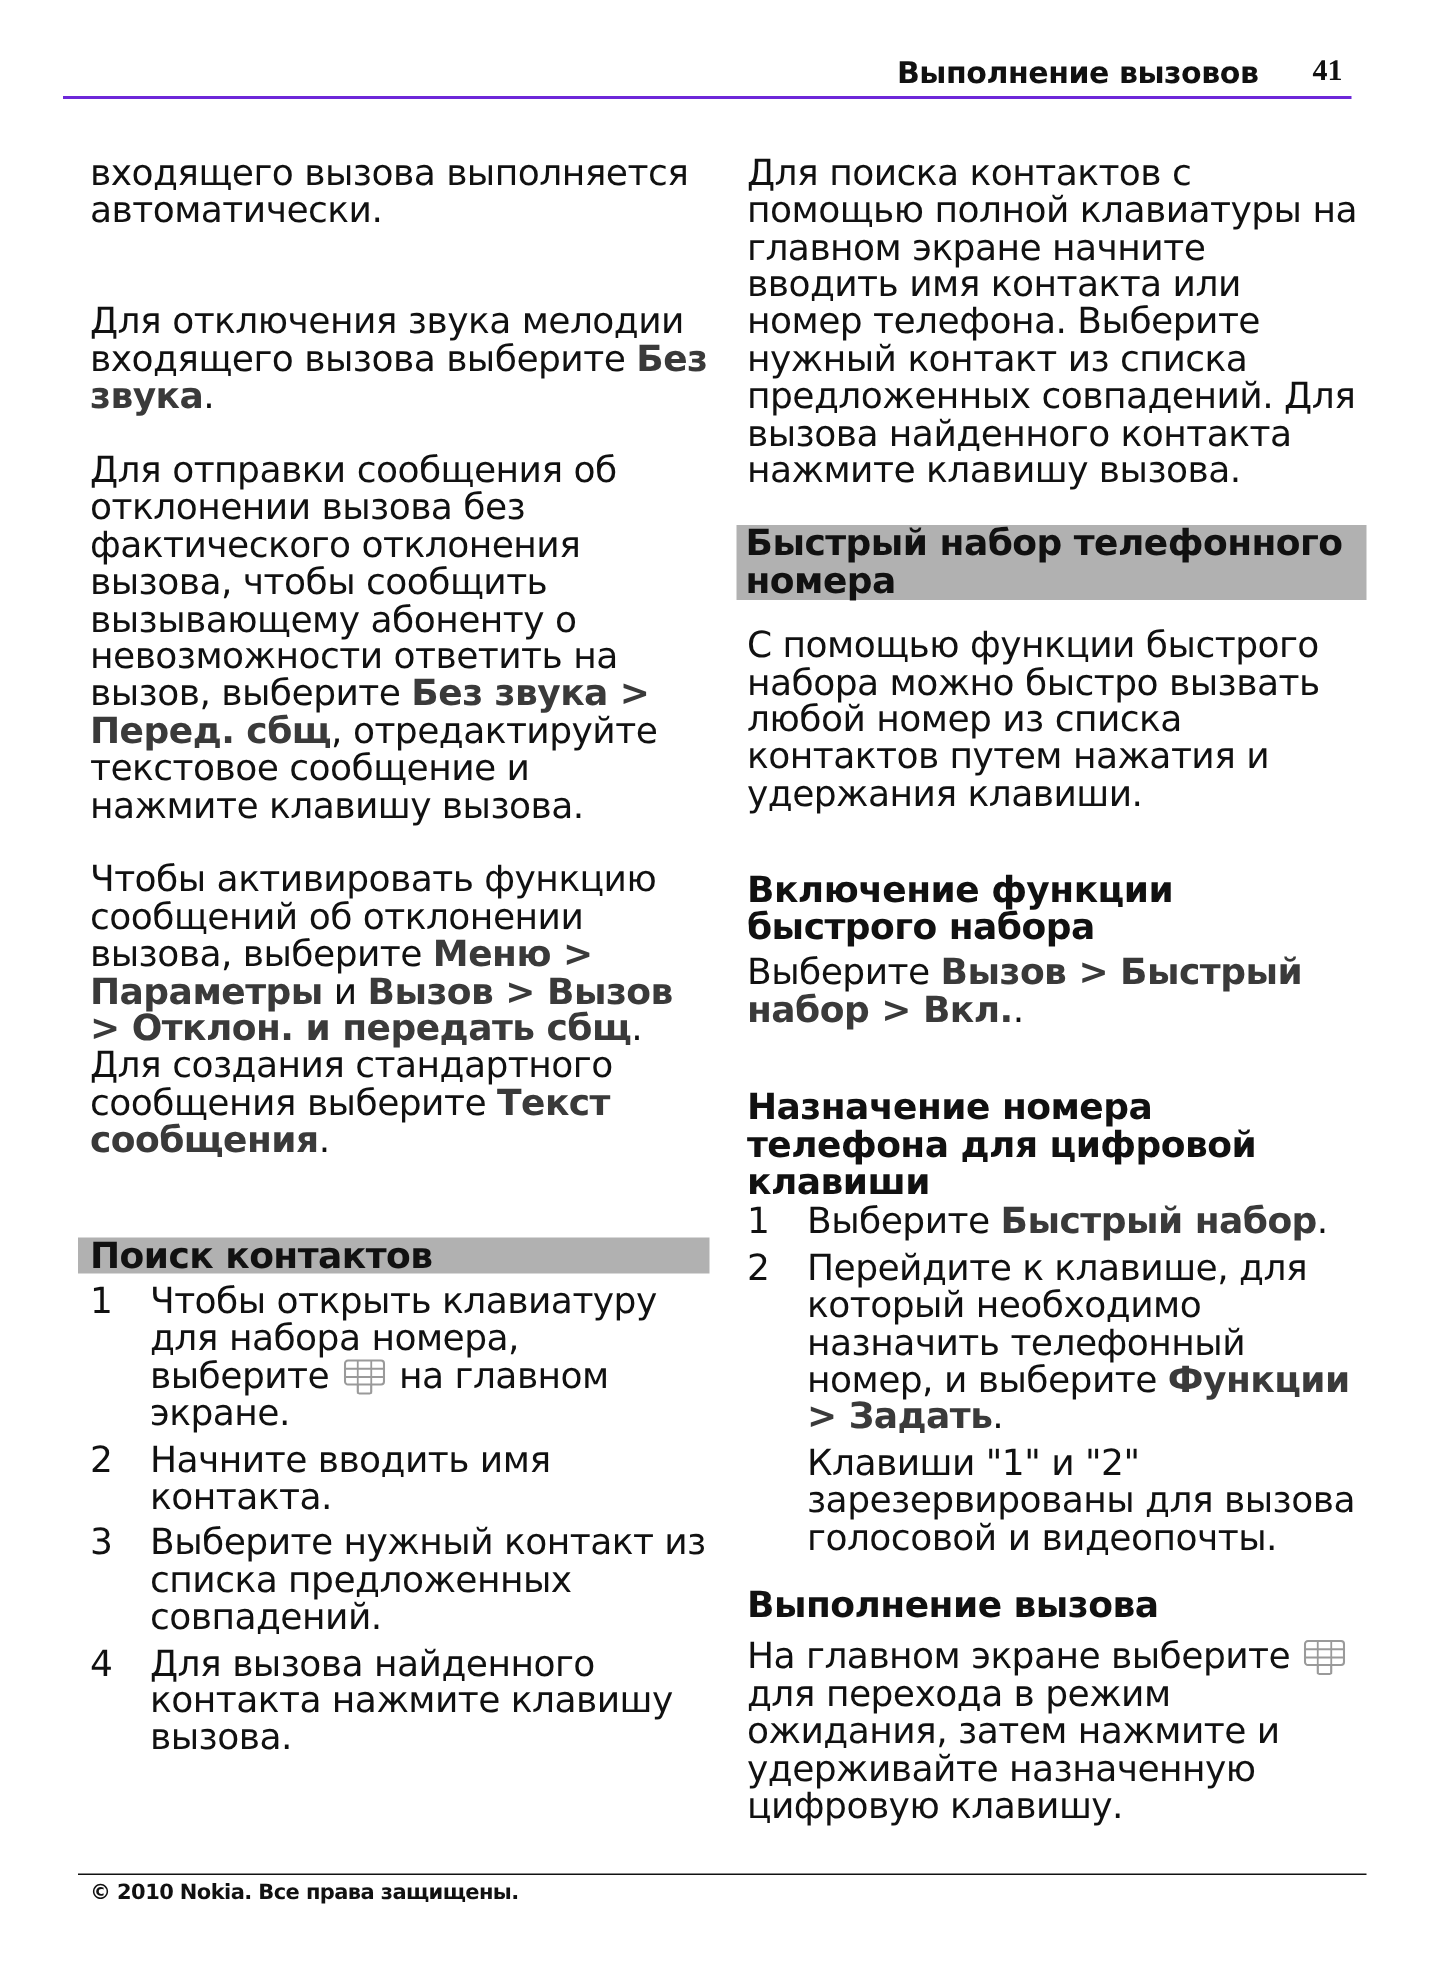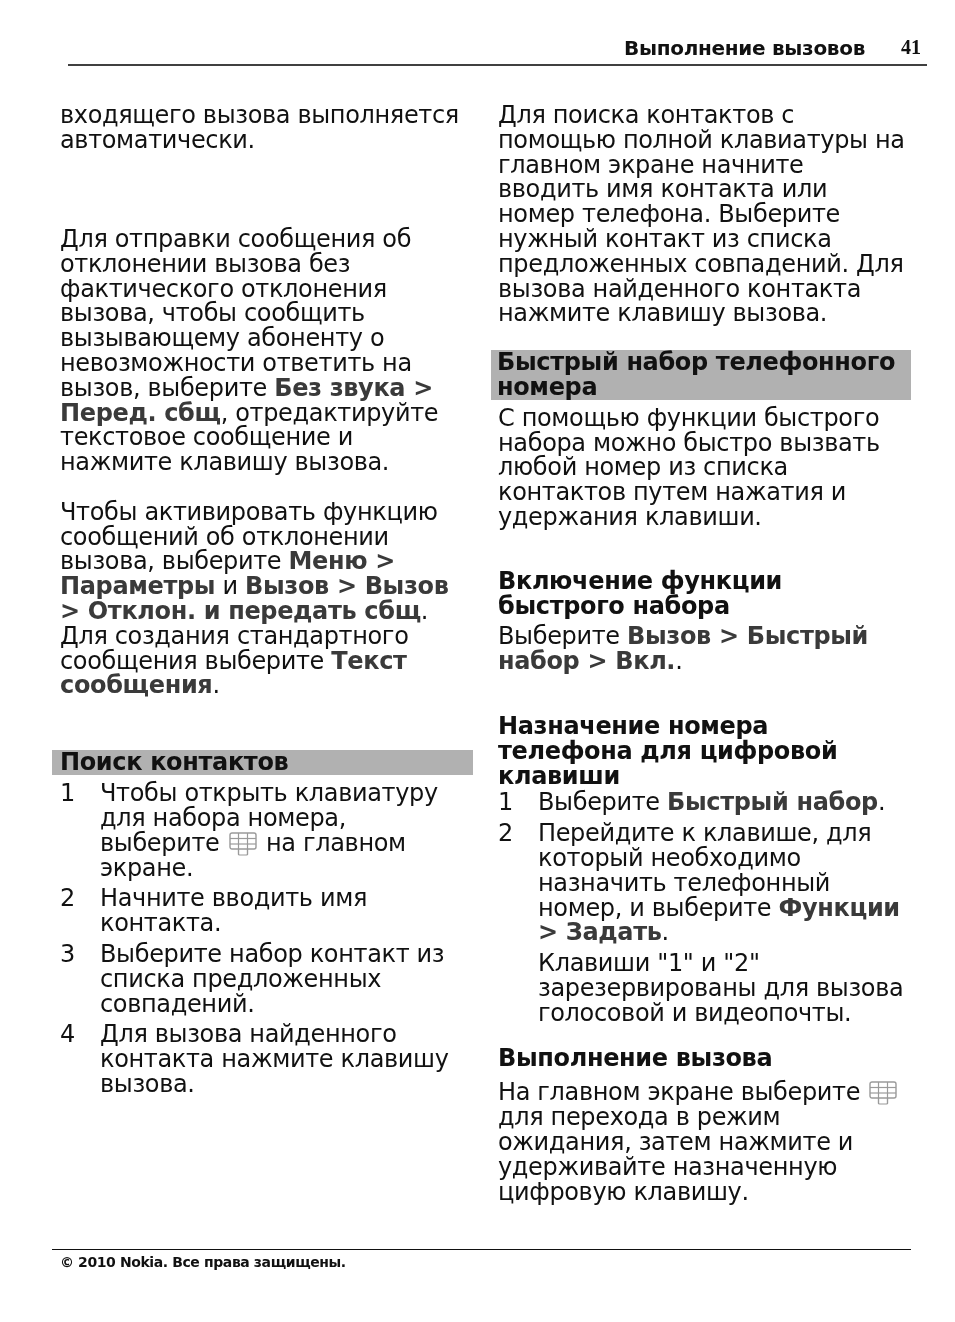--- a/index.html
+++ b/index.html
@@ -1,22 +1,22 @@
 <!DOCTYPE html>
 <html><head>
 <meta charset="utf-8">
 <style>
   html, body { margin: 0; padding: 0; background: #ffffff; }
   body {
     width: 955px; height: 1322px; position: relative; overflow: hidden;
     font-family: "DejaVu Sans", sans-serif; color: #111111;
   }
   .header {
-    position: absolute; left: 68px; top: 36px; width: 859px; height: 28px;
-    border-bottom: 2px solid #404040;
+    position: absolute; left: 42px; top: 36px; width: 859px; height: 28px;
+    border-bottom: 2px solid #6d28d9;
   }
   .header-title {
     position: absolute; right: 62px; top: 0; font-weight: bold; font-size: 20px;
     letter-spacing: -0.3px;
   }
   .header-page {
     position: absolute; right: 6px; top: 0; font-weight: bold; font-size: 20px; font-family: Liberation Serif, serif;
   }
   .col {
     position: absolute; top: 103px; font-size: 24px; line-height: 24.8px;
@@ -50,20 +50,21 @@
 
 <div class="header">
   <span class="header-title">Выполнение вызовов</span>
   <span class="header-page">41</span>
 </div>
 
 <div class="col col-left">
   <p>входящего вызова выполняется автоматически.</p>
   <div style="height:24.8px"></div>
   <div style="height:24.8px"></div>
+  <p><span>Для отключения звука мелодии входящего вызова выберите </span><span class="b">Без звука</span><span>.</span></p>
   <div style="height:24.8px"></div>
   <p><span>Для отправки сообщения об отклонении вызова без фактического отклонения вызова, чтобы сообщить вызывающему абоненту о невозможности ответить на вызов, выберите </span><span class="b">Без звука</span><span class="b"> &gt; </span><span class="b">Перед. сбщ</span><span>, отредактируйте текстовое сообщение и нажмите клавишу вызова.</span></p>
   <div style="height:24.8px"></div>
   <p><span>Чтобы активировать функцию сообщений об отклонении вызова, выберите </span><span class="b">Меню</span><span class="b"> &gt; </span><span class="b">Параметры</span><span> и </span><span class="b">Вызов</span><span class="b"> &gt; </span><span class="b">Вызов</span><span class="b"> &gt; </span><span class="b">Отклон. и передать сбщ</span><span>. Для создания стандартного сообщения выберите </span><span class="b">Текст сообщения</span><span>.</span></p>
   <div style="height:52px"></div>
   <div class="sec-band" style="margin-left:-8px; margin-right:-1px;">Поиск контактов</div>
   <ol class="steps" style="margin-top:6px;">
     <li style="margin-bottom:6px;">
       <span class="num">1</span>
       <span>Чтобы открыть клавиатуру для набора номера, выберите</span>
@@ -76,34 +77,34 @@
         <path d="M9.5 17 V22 Q9.5 23 10.5 23 H17.5 Q18.5 23 18.5 22 V17" fill="none" stroke="#9a9a9a" stroke-width="1.2"></path>
       </svg>
       <span>на главном экране.</span>
     </li>
     <li style="margin-bottom:6px;">
       <span class="num">2</span>
       <span>Начните вводить имя контакта.</span>
     </li>
     <li style="margin-bottom:6px;">
       <span class="num">3</span>
-      <span>Выберите набор контакт из списка предложенных совпадений.</span>
+      <span>Выберите нужный контакт из списка предложенных совпадений.</span>
     </li>
     <li>
       <span class="num">4</span>
       <span>Для вызова найденного контакта нажмите клавишу вызова.</span>
     </li>
   </ol>
 </div>
 
 <div class="col col-right">
   <p>Для поиска контактов с помощью полной клавиатуры на главном экране начните вводить имя контакта или номер телефона. Выберите нужный контакт из списка предложенных совпадений. Для вызова найденного контакта нажмите клавишу вызова.</p>
   <div style="height:24px"></div>
   <div class="sec-band" style="margin-left:-7px; margin-right:-1px; padding-left:6px;">Быстрый набор телефонного номера</div>
-  <p style="margin-top:6px;">С помощью функции быстрого набора можно быстро вызвать любой номер из списка контактов путем нажатия и удержания клавиши.</p>
+  <p style="margin-top:18px;">С помощью функции быстрого набора можно быстро вызвать любой номер из списка контактов путем нажатия и удержания клавиши.</p>
   <div style="height:20px"></div>
   <div style="height:19px"></div>
   <div class="subhead">Включение функции быстрого набора</div>
   <p style="margin-top:6px;"><span>Выберите </span><span class="b">Вызов</span><span class="b"> &gt; </span><span class="b">Быстрый набор</span><span class="b"> &gt; </span><span class="b">Вкл.</span><span>.</span></p>
   <div style="height:40px"></div>
   <div class="subhead">Назначение номера телефона для цифровой клавиши</div>
   <ol class="steps" style="margin-top:2px;">
     <li style="margin-bottom:6px;">
       <span class="num">1</span>
       <span>Выберите </span><span class="b">Быстрый набор</span><span>.</span>

